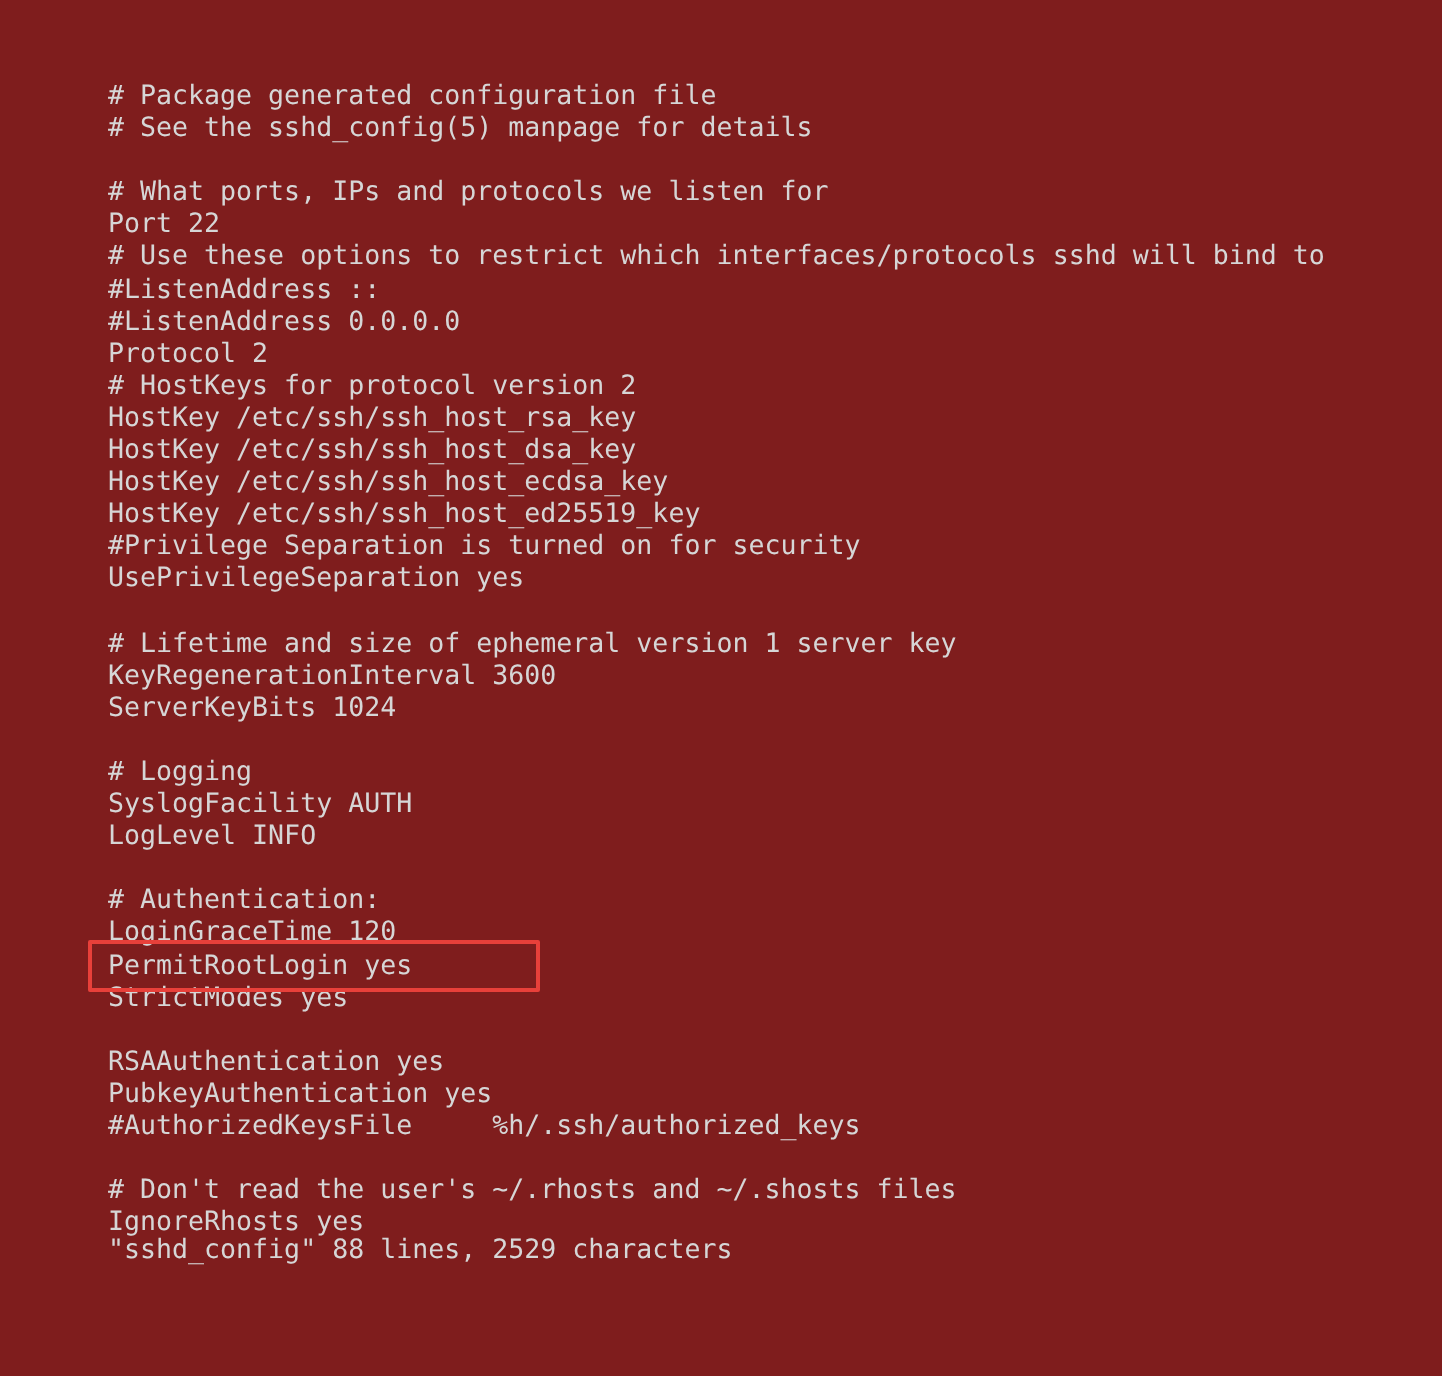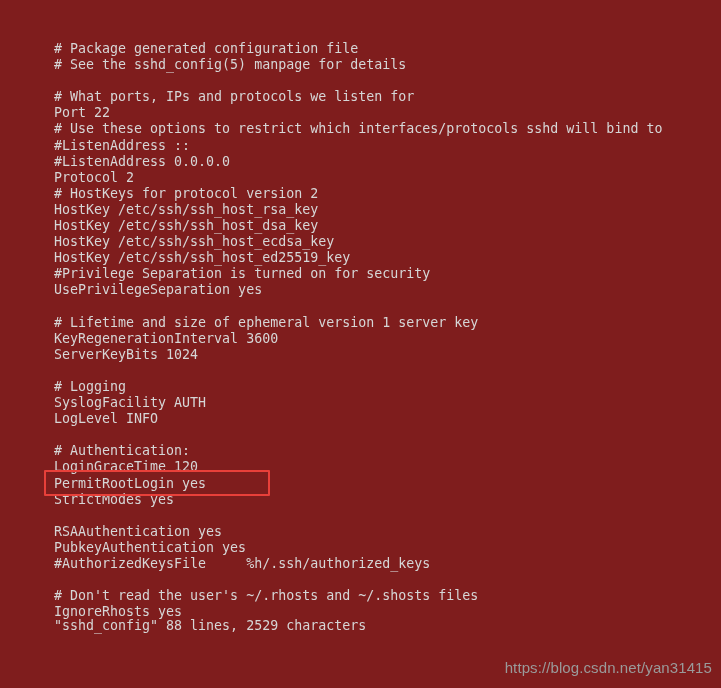--- a/index.html
+++ b/index.html
@@ -87,15 +87,14 @@
 <body>
 
 <div id="terminal">
 
   <div id="editor-buffer"><span class="code-line"># Package generated configuration file</span><span class="code-line"># See the sshd_config(5) manpage for details</span><span class="code-line blank"> </span><span class="code-line"># What ports, IPs and protocols we listen for</span><span class="code-line">Port 22</span><span class="code-line"># Use these options to restrict which interfaces/protocols sshd will bind to</span><span class="code-line">#ListenAddress ::</span><span class="code-line">#ListenAddress 0.0.0.0</span><span class="code-line">Protocol 2</span><span class="code-line"># HostKeys for protocol version 2</span><span class="code-line">HostKey /etc/ssh/ssh_host_rsa_key</span><span class="code-line">HostKey /etc/ssh/ssh_host_dsa_key</span><span class="code-line">HostKey /etc/ssh/ssh_host_ecdsa_key</span><span class="code-line">HostKey /etc/ssh/ssh_host_ed25519_key</span><span class="code-line">#Privilege Separation is turned on for security</span><span class="code-line">UsePrivilegeSeparation yes</span><span class="code-line blank"> </span><span class="code-line"># Lifetime and size of ephemeral version 1 server key</span><span class="code-line">KeyRegenerationInterval 3600</span><span class="code-line">ServerKeyBits 1024</span><span class="code-line blank"> </span><span class="code-line"># Logging</span><span class="code-line">SyslogFacility AUTH</span><span class="code-line">LogLevel INFO</span><span class="code-line blank"> </span><span class="code-line"># Authentication:</span><span class="code-line">LoginGraceTime 120</span><span class="code-line">PermitRootLogin yes</span><span class="code-line">StrictModes yes</span><span class="code-line blank"> </span><span class="code-line">RSAAuthentication yes</span><span class="code-line">PubkeyAuthentication yes</span><span class="code-line">#AuthorizedKeysFile     %h/.ssh/authorized_keys</span><span class="code-line blank"> </span><span class="code-line"># Don't read the user's ~/.rhosts and ~/.shosts files</span><span class="code-line">IgnoreRhosts yes</span></div>
 
   <div id="status-line">"sshd_config" 88 lines, 2529 characters</div>
 
   <div id="highlight-box"></div>
 
-  <div id="watermark">https://blog.csdn.net/yan31415</div>
 
 </div>
 
 </body></html>

